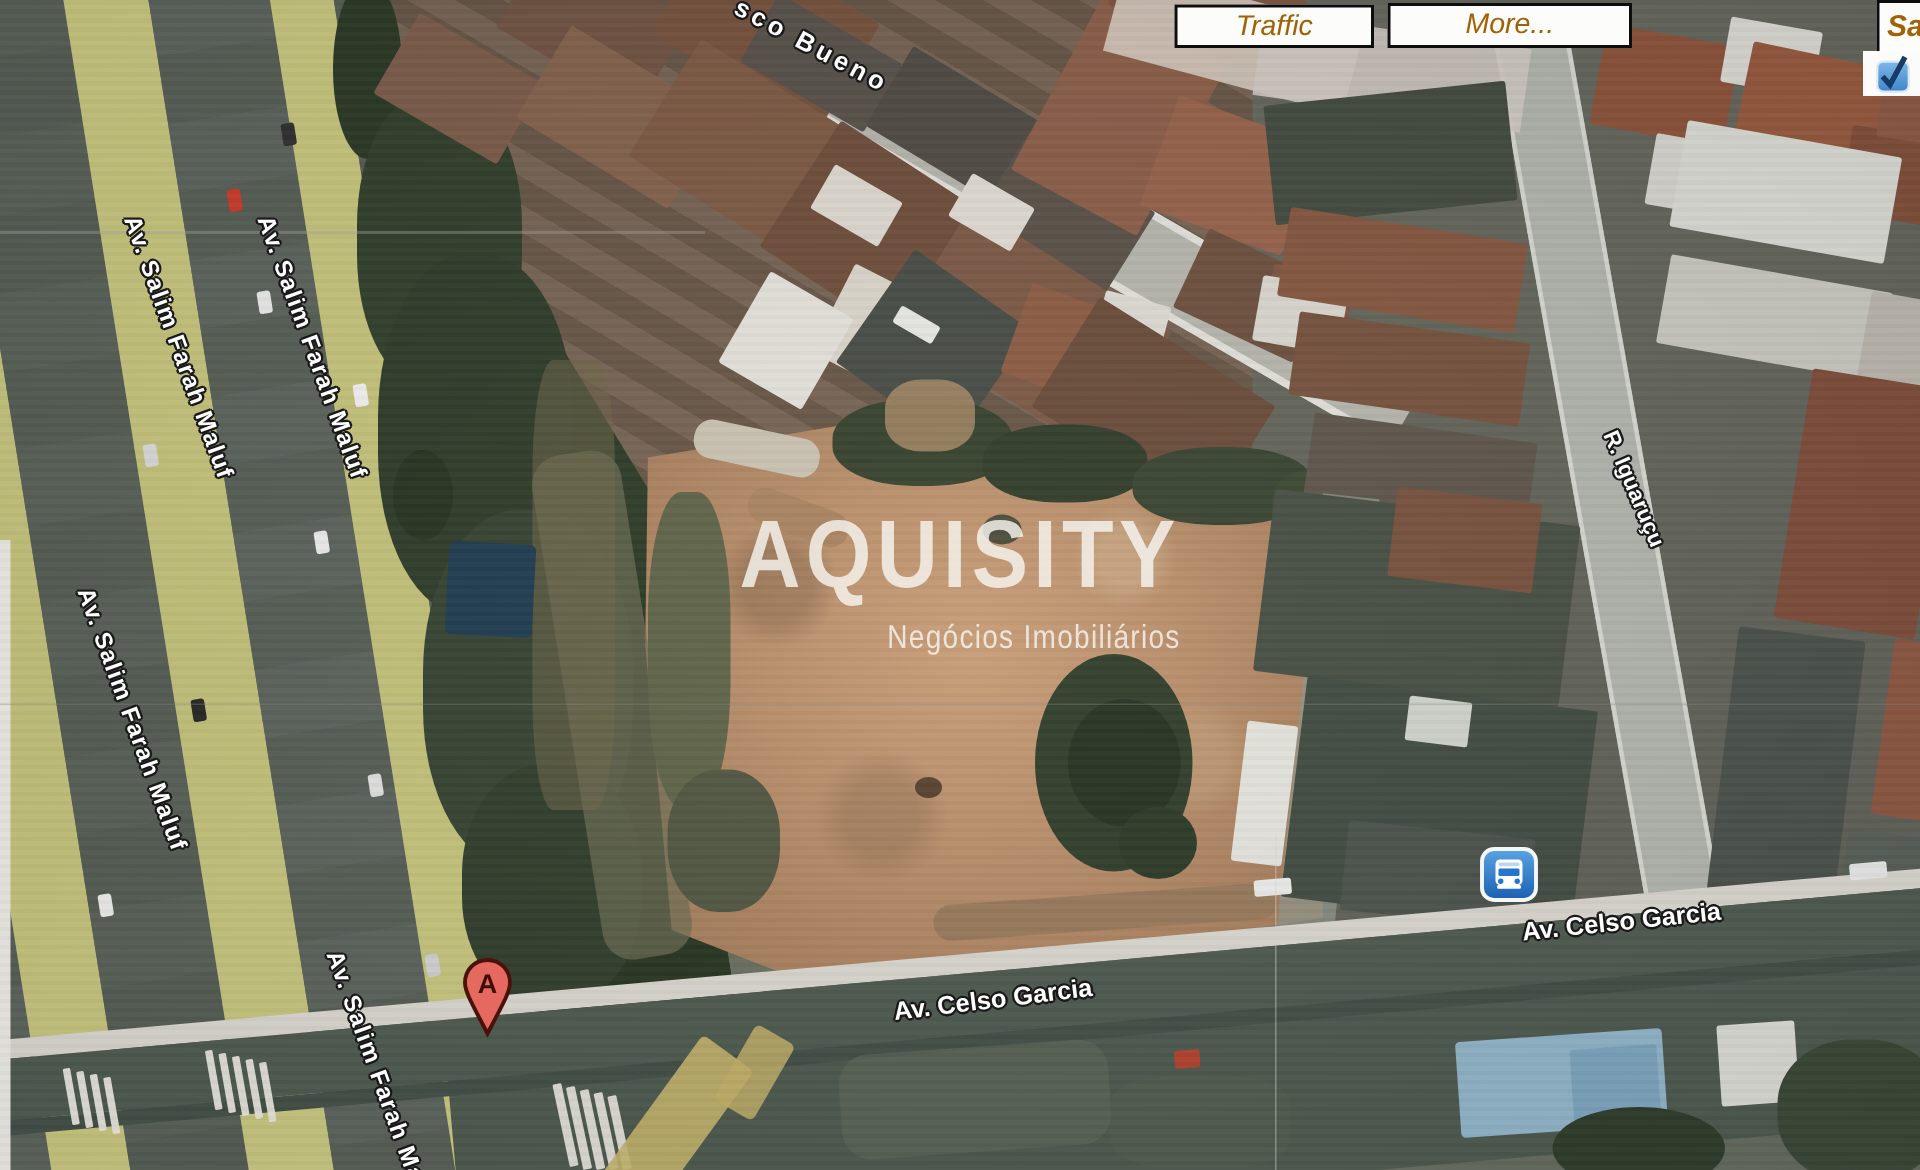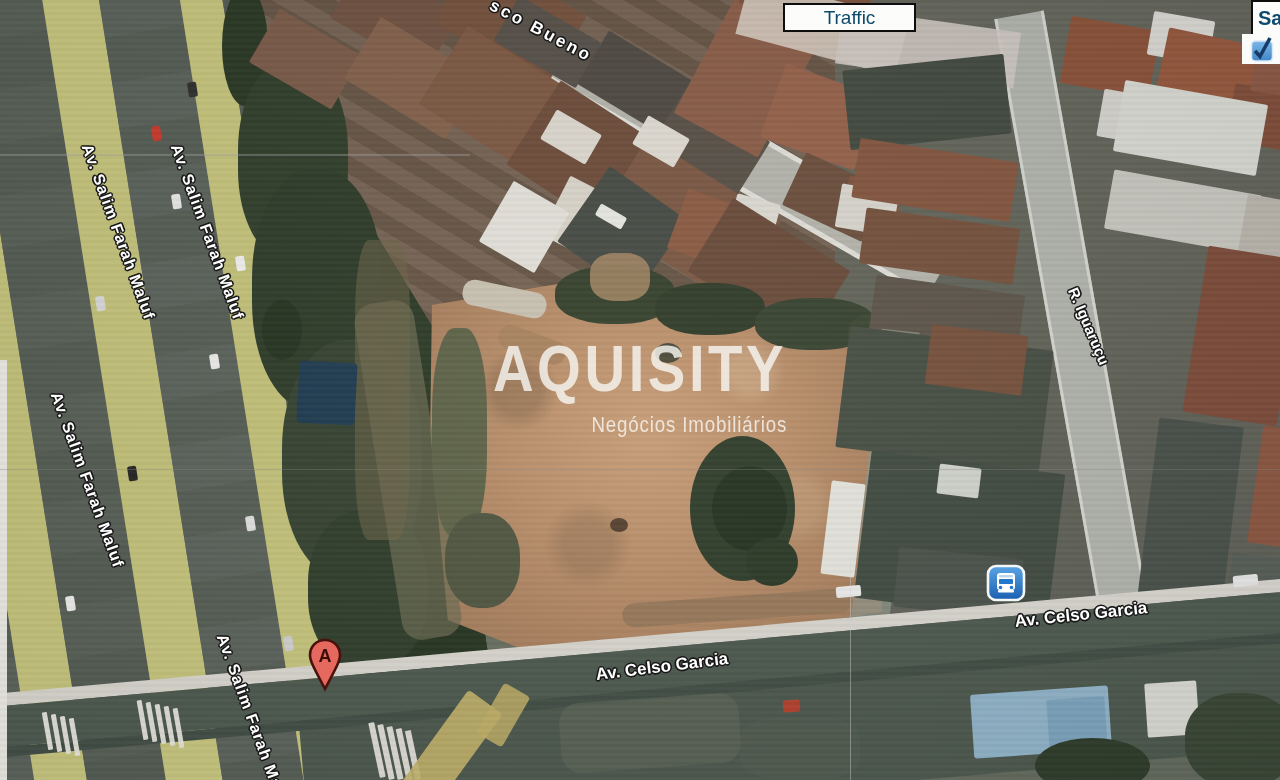--- a/index.html
+++ b/index.html
@@ -51,22 +51,22 @@
   
   .street-label{position:absolute;color:#fff;font-weight:bold;white-space:nowrap;
       text-shadow:-1px -1px 0 #1a1a1a,1px -1px 0 #1a1a1a,-1px 1px 0 #1a1a1a,1px 1px 0 #1a1a1a,
                   0 -1.6px 0 #1a1a1a,0 1.6px 0 #1a1a1a,-1.6px 0 0 #1a1a1a,1.6px 0 0 #1a1a1a;}
   
   #wm-brand{position:absolute;left:640px;top:369px;transform:translate(-50%,-50%) scaleX(.88);
       font-size:64px;font-weight:600;letter-spacing:4px;color:rgba(247,245,240,.82);white-space:nowrap;}
   #wm-tagline{position:absolute;right:493px;top:412px;transform:scaleX(.85);transform-origin:right center;
       font-size:22px;font-weight:500;letter-spacing:1px;color:rgba(246,244,240,.82);white-space:nowrap;}
   
-  .map-btn{position:absolute;background:#fcfcfa;border:2px solid #0d0d0d;color:#0c4a6e;
-      font-size:19px;display:flex;align-items:center;justify-content:center;cursor:pointer;}
+  .map-btn{position:absolute;background:#fcfcfa;border:2px solid #0d0d0d;color:#a16207;
+      font-size:19px;display:flex;align-items:center;justify-content:center;cursor:pointer;font-style:italic;}
   #btn-sat{font-weight:bold;font-size:20px;justify-content:flex-start;padding-left:5px;}
   #chk-patch{position:absolute;left:1242px;top:34px;width:38px;height:30px;background:#fbfbf9;}
   #noise{position:absolute;inset:0;pointer-events:none;
       background:repeating-linear-gradient(0deg, rgba(255,255,255,.02) 0 3px, rgba(20,20,20,.025) 3px 6px),
                  radial-gradient(ellipse at 50% 50%, rgba(235,228,205,.05), rgba(40,40,40,.07));}
 </style>
 </head>
 <body>
 
 <div id="stage">
@@ -247,20 +247,21 @@
     <rect x="2" y="2" width="36" height="34" rx="8" fill="url(#busgrad)" stroke="#f4f6f8" stroke-width="2.6"></rect>
     <rect x="11" y="9" width="18" height="17" rx="3" fill="#ffffff"></rect>
     <rect x="13" y="11" width="14" height="2.5" rx="1" fill="#bcd6ee"></rect>
     <rect x="13" y="15" width="14" height="5" rx="1" fill="#2277cc"></rect>
     <circle cx="14.5" cy="23.5" r="1.8" fill="#2277cc"></circle>
     <circle cx="25.5" cy="23.5" r="1.8" fill="#2277cc"></circle>
     <rect x="12" y="26" width="16" height="2.5" rx="1" fill="#ffffff"></rect>
   </svg>
 
   <button class="map-btn" style="left:783px;top:3px;width:133px;height:29px;">Traffic</button>
+  <button class="map-btn" style="left:925px;top:2px;width:163px;height:30px;">More...</button>
   <button class="map-btn" id="btn-sat" style="left:1251px;top:0px;width:45px;height:36px;">Sa</button>
   <div id="chk-patch"></div>
   <svg class="abs" style="left:1250px;top:35px;" width="24" height="27" viewBox="0 0 24 27">
     <defs>
       <linearGradient id="cbgrad" x1="0" y1="0" x2="0" y2="1">
         <stop offset="0" stop-color="#7db8e8"></stop>
           <stop offset="1" stop-color="#3f86c9"></stop>
       </linearGradient>
     </defs>
     <rect x="1.5" y="6" width="21" height="20" rx="4" fill="url(#cbgrad)" stroke="#dce9f5" stroke-width="1.5"></rect>

